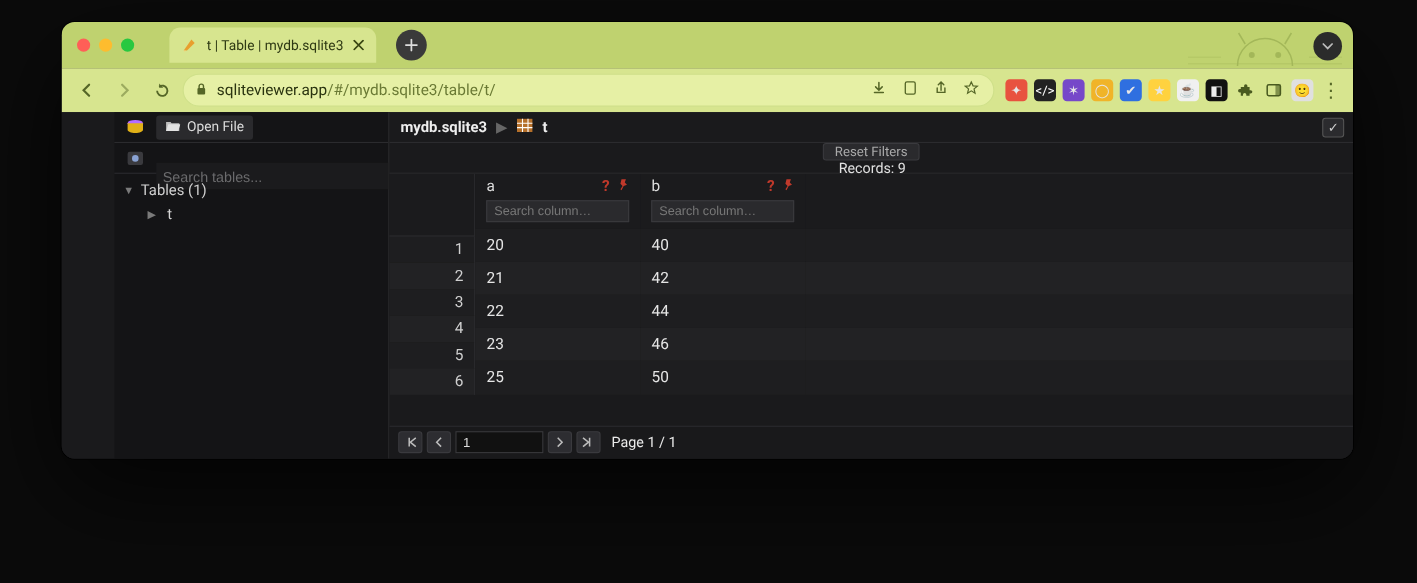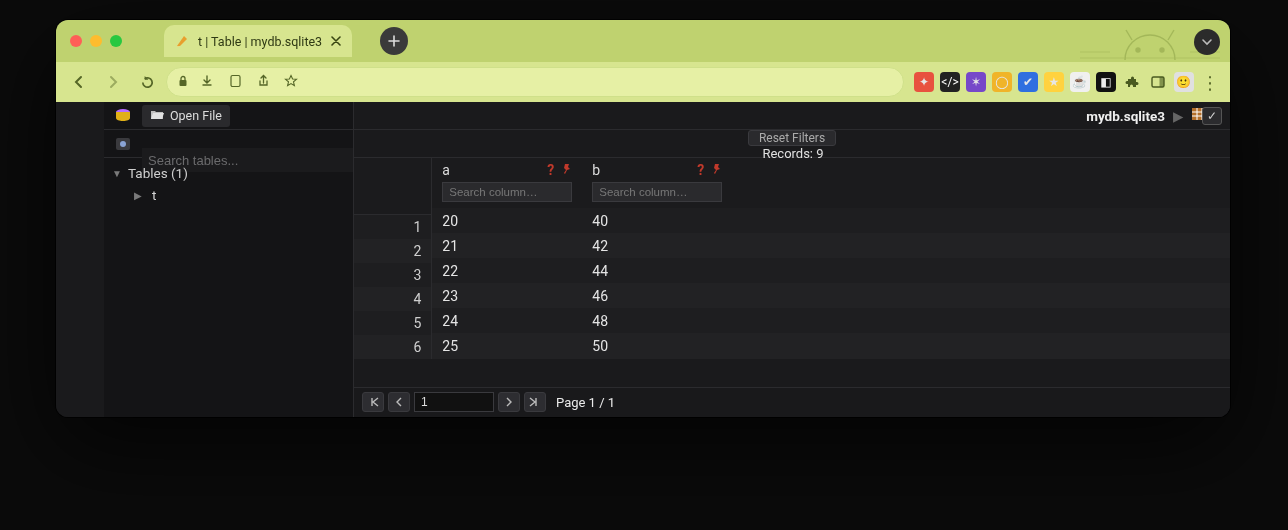--- a/index.html
+++ b/index.html
@@ -40,21 +40,21 @@
     overflow: hidden;
   }
 
   
   .tabstrip {
     height: 42px;
     background: linear-gradient(#bfd26f, #bfd26f);
     display: flex;
     align-items: center;
     padding-left: 14px;
-    gap: 28px;
+    gap: 18px;
     position: relative;
   }
   .traffic { display:flex; gap:8px; margin-right: 14px; }
   .dot { width:12px; height:12px; border-radius:50%; }
   .dot.red   { background:#ff5f57; }
   .dot.yel   { background:#febc2e; }
   .dot.grn   { background:#28c840; }
 
   .tab {
     display:flex; align-items:center; gap:8px;
@@ -154,21 +154,20 @@
   .main {
     flex:1;
     display:flex; flex-direction:column;
     min-width: 0;
   }
   .crumb {
     height:28px; display:flex; align-items:center; padding:0 10px; gap:8px;
     border-bottom:1px solid var(--border);
     font-size:13.5px;
     position: relative;
-    justify-content: flex-end;
   }
   .crumb b { color:#eee; }
   .crumb .sep { color:#666; }
   .crumb .tick { position:absolute; right:8px; top:5px; width:20px; height:18px; display:flex; align-items:center; justify-content:center; border:1px solid #555; border-radius:3px; background:#2b2b2e; cursor:pointer; font-size:12px; color:#ccc;}
   .tools {
     height:28px; display:flex; align-items:center; border-bottom:1px solid var(--border);flex-direction:column;
   }
   .resetbtn {
     height:22px; margin:0 8px; padding:0 10px; background:#2a2a2d; color:#aaa;
     border:1px solid #3a3a3e; border-radius:3px; font-size:12px; cursor:pointer;
@@ -294,20 +293,23 @@
           <path d="M5 1 L5 5 L9 5" fill="#556627"></path>
         </svg>
     </div>
 
     <div class="omnibox">
       <span class="lock">
         <svg width="12" height="12" viewBox="0 0 12 12">
             <rect x="2.5" y="5" width="7" height="6" rx="1" fill="#556627"></rect>
             <path d="M4 5 V3.5 a2 2 0 0 1 4 0 V5" stroke="#556627" stroke-width="1.3" fill="none"></path>
           </svg>
+      </span>
+      <span class="url">
+        <span>sqliteviewer.app</span><span class="sub">/#/mydb.sqlite3/table/t/</span>
       </span>
       <div class="omni-actions">
         <span class="ic"><svg width="14" height="14" viewBox="0 0 14 14">
               <path d="M7 2 V8 M4 6 L7 9 L10 6 M3 11 H11" stroke="#556627" stroke-width="1.4" fill="none" stroke-linecap="round"></path>
             </svg></span>
         <span class="ic"><svg width="13" height="14" viewBox="0 0 13 14">
               <rect x="2" y="1.5" width="9" height="11" rx="1.5" stroke="#556627" stroke-width="1.2" fill="none"></rect>
             </svg></span>
         <span class="ic"><svg width="13" height="14" viewBox="0 0 13 14">
               <path d="M6.5 9 V2 M4 4 L6.5 1.5 L9 4 M3 7 v4 h7 v-4" stroke="#556627" stroke-width="1.3" fill="none" stroke-linecap="round"></path>
@@ -479,25 +481,20 @@
                 <td class="cell">22</td>
                 <td class="cell">44</td>
                 <td></td>
               </tr>
             <tr>
                 <td class="cell">23</td>
                 <td class="cell">46</td>
                 <td></td>
               </tr>
             <tr>
-                <td class="cell">24</td>
-                <td class="cell">48</td>
-                <td></td>
-              </tr>
-            <tr>
                 <td class="cell">25</td>
                 <td class="cell">50</td>
                 <td></td>
               </tr>
           </tbody>
         </table>
       </div>
 
       <div style="height:28px"></div>
 

